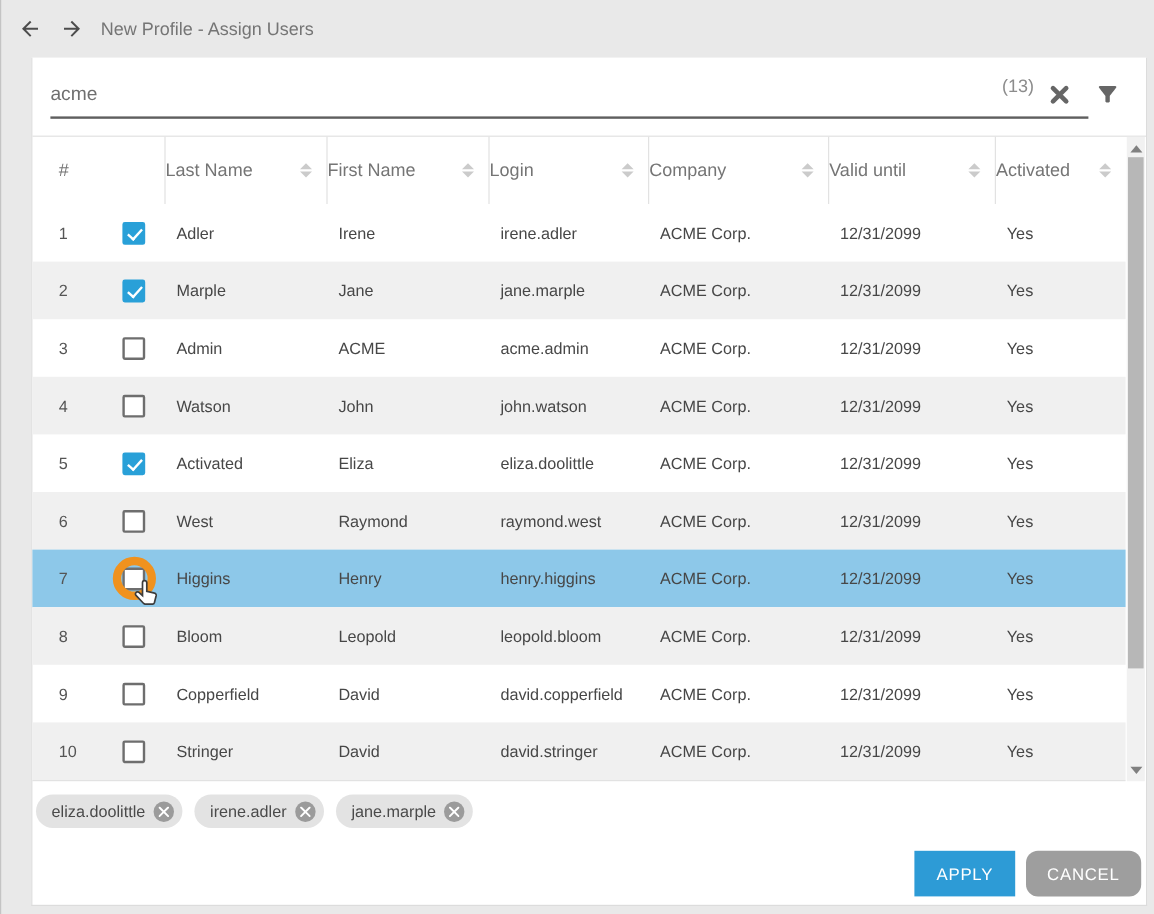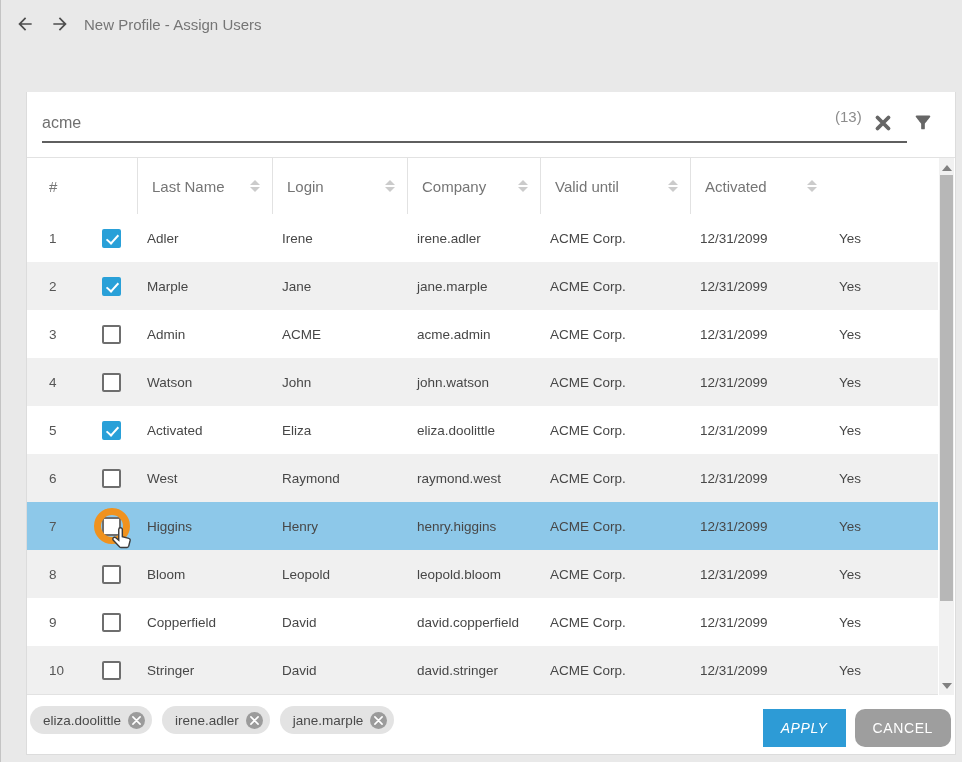--- a/index.html
+++ b/index.html
@@ -11,38 +11,38 @@
     border-left:1px solid #c4c4c4;
   }
 
   
   .topbar { position:absolute; left:0; top:0; right:12px; height:48px; display:flex; align-items:center; }
   .nav-arrow { width:22px; height:22px; margin-left:13px; display:flex; align-items:center; justify-content:center; cursor:pointer; }
   .nav-arrow svg { width:20px; height:20px; fill:#4c4c4c; }
   .topbar-title { margin-left:13px; font-size:15px; color:#757575; }
 
   
-  .panel { position:absolute; left:25px; top:48px; right:6px; bottom:7px; background:#fff; border:1px solid #dcdcdc; border-top:none;margin-top:44px; }
+  .panel { position:absolute; left:25px; top:48px; right:6px; bottom:7px; background:#fff; border:1px solid #dcdcdc; border-top:none; }
 
   
   .search-row { position:relative; height:65px; }
   .search-text { position:absolute; left:15px; top:22px; font-size:16px; color:#6f6f6f; }
   .search-underline { position:absolute; left:15px; top:49px; width:865px; border-bottom:2px solid #5f5f5f; }
   .search-count { position:absolute; left:808px; top:16px; font-size:15px; color:#8c8c8c; }
   .search-clear { position:absolute; left:845px; top:20px; width:22px; height:22px; cursor:pointer; }
   .search-clear svg { width:22px; height:22px; stroke:#666; }
   .search-filter { position:absolute; left:885px; top:19px; width:22px; height:22px; cursor:pointer; }
   .search-filter svg { width:22px; height:22px; fill:#666; }
 
   
   .table-wrap { position:relative; border-top:1px solid #e2e2e2; }
   .table-area { margin-right:17px; }
   .thead, .trow { display:grid; grid-template-columns:110px 135px 135px 133px 150px 139px 1fr; }
   .thead { height:56px; }
-  .th { display:flex; align-items:center; font-size:15px; color:#757575; padding-left:14px; border-left:1px solid #e2e2e2; position:relative; }
+  .th { display:flex; align-items:center; font-size:15px; color:#757575; padding-left:0; border-left:1px solid #e2e2e2; position:relative; }
   .th:first-child { border-left:none; padding-left:22px; }
   .sort { position:absolute; right:12px; display:flex; flex-direction:column; gap:2px; }
   .sort i { display:block; width:0; height:0; border-left:5px solid transparent; border-right:5px solid transparent; }
   .sort .up { border-bottom:5px solid #cbcbcb; }
   .sort .dn { border-top:5px solid #cbcbcb; }
 
   .trow { height:48px; align-items:center; font-size:13.5px; color:#474747; }
   .trow:nth-child(even) { background:#f0f0f0; }
   .trow.hl { background:#8dc8e9; }
   .tcell { padding-left:10px; }
@@ -69,21 +69,21 @@
 
   
   .chips { display:flex; gap:10px; margin:11px 0 0 3px; }
   .chip { display:flex; align-items:center; height:28px; background:#e3e3e3; border-radius:14px; padding:0 7px 0 13px; font-size:13.5px; color:#4a4a4a; }
   .chip-x { width:17px; height:17px; margin-left:7px; border-radius:50%; background:#9b9b9b; display:flex; align-items:center; justify-content:center; cursor:pointer; }
   .chip-x svg { width:9px; height:9px; stroke:#fff; }
 
   
   .actions { position:absolute; right:4px; bottom:7px; display:flex; gap:9px; }
   .btn { height:38px; border:none; color:#fff; font-family:"Liberation Sans",sans-serif; font-size:14px; letter-spacing:0.6px; cursor:pointer; padding:0 18px; }
-  .btn-apply { background:#2d9bd6; min-width:83px;font-style:italic; }
+  .btn-apply { background:#2d9bd6; min-width:83px; }
   .btn-cancel { background:#9e9e9e; min-width:90px;border-radius:10px; }
 </style>
 </head>
 <body>
 
 <div class="topbar">
   <div class="nav-arrow">
     <svg viewBox="0 0 24 24">
         <path d="M20 11H7.83l5.59-5.59L12 4l-8 8 8 8 1.41-1.41L7.83 13H20v-2z"></path>
       </svg>
@@ -115,20 +115,27 @@
   </div>
 
   <div class="table-wrap">
     <div class="table-area">
       <div class="thead">
         <div class="th">
             <span>#</span>
           </div>
         <div class="th">
             <span>Last Name</span>
+            <span class="sort">
+              <i class="up"></i>
+              <i class="dn"></i>
+            </span>
+          </div>
+        <div class="th">
+            <span>First Name</span>
             <span class="sort">
               <i class="up"></i>
               <i class="dn"></i>
             </span>
           </div>
         <div class="th">
             <span>Login</span>
             <span class="sort">
               <i class="up"></i>
               <i class="dn"></i>

